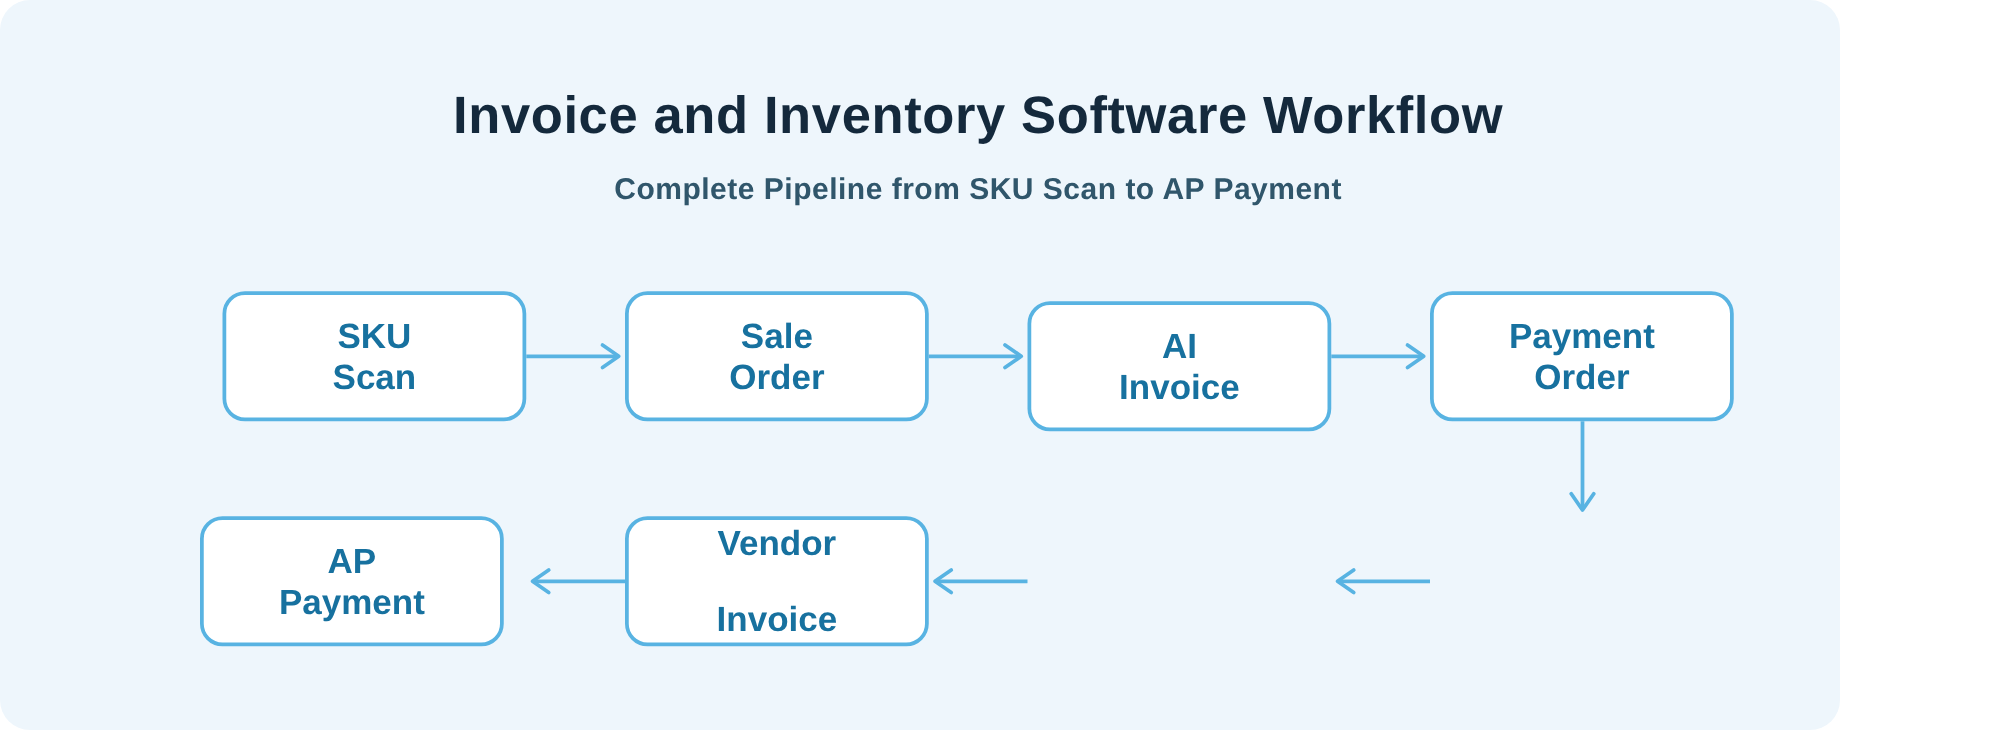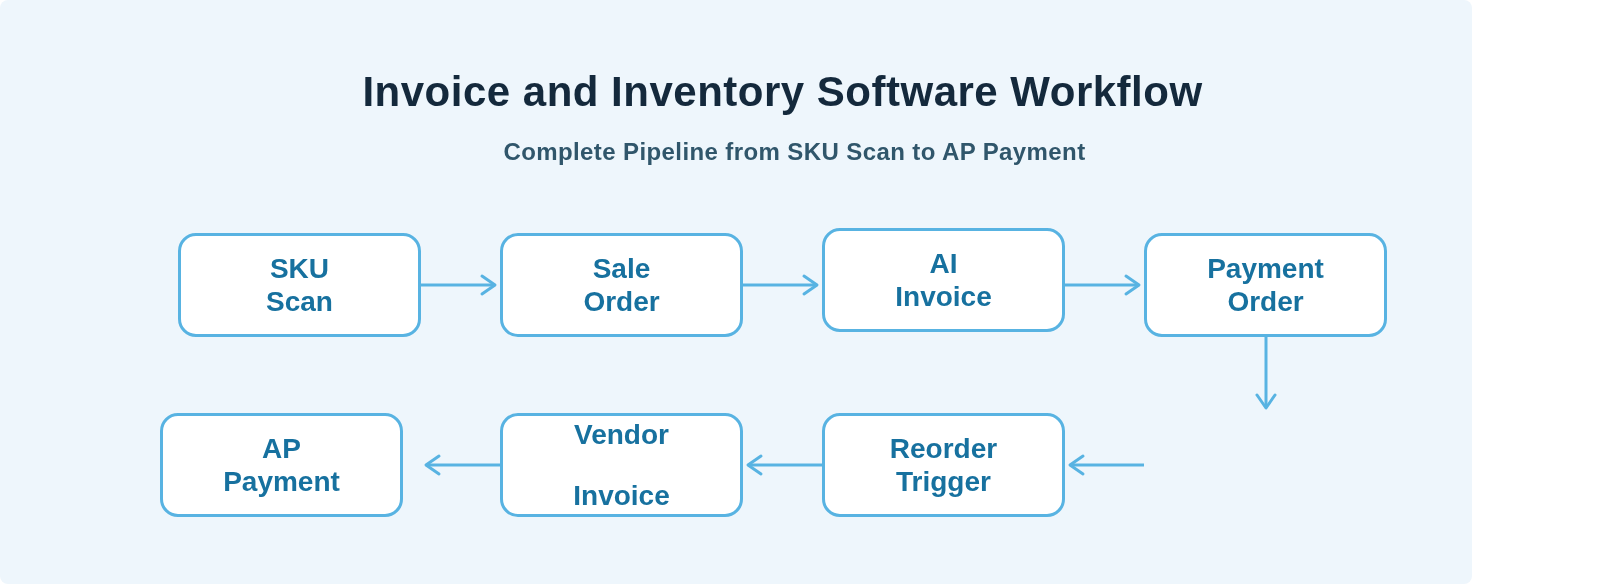--- a/index.html
+++ b/index.html
@@ -6,38 +6,38 @@
     margin: 0;
     padding: 0;
     background: #ffffff;
     font-family: "Liberation Sans", sans-serif;
   }
   .canvas {
     position: relative;
     width: 1472px;
     height: 584px;
     background: var(--background, #EEF6FC);
-    border-radius: 8px;
+    border-radius: 24px;
     overflow: hidden;
   }
   .title {
     position: absolute;
     left: 0;
     top: 68px;
     width: 1565px;
     margin: 0;
     text-align: center;
     font-size: 42px;
     font-weight: 700;
     letter-spacing: 0.5px;
     color: var(--title-text, #14293C);
   }
   .subtitle {
     position: absolute;
-    left: 12px;
+    left: 0;
     top: 138px;
     width: 1565px;
     margin: 0;
     text-align: center;
     font-size: 24px;
     font-weight: 600;
     letter-spacing: 0.4px;
     color: var(--subtitle-text, #30566B);
   }
   .node {
@@ -81,33 +81,29 @@
   <p class="subtitle">Complete Pipeline from SKU Scan to AP Payment</p>
 
   <div class="node" style="left:178px; top:233px;">
     <div class="node-line">SKU</div>
     <div class="node-line">Scan</div>
   </div>
   <div class="node" style="left:500px; top:233px;">
     <div class="node-line">Sale</div>
     <div class="node-line">Order</div>
   </div>
-  <div class="node" style="left:822px; top:228px;">
+  <div class="node" style="left:822px; top:241px;">
     <div class="node-line">AI</div>
     <div class="node-line">Invoice</div>
   </div>
   <div class="node" style="left:1144px; top:233px;">
     <div class="node-line">Payment</div>
     <div class="node-line">Order</div>
   </div>
 
-  <div class="node" style="left:822px; top:413px;">
-    <div class="node-line">Reorder</div>
-    <div class="node-line">Trigger</div>
-  </div>
   <div class="node" style="left:500px; top:413px;gap:28px;">
     <div class="node-line">Vendor</div>
     <div class="node-line">Invoice</div>
   </div>
   <div class="node" style="left:160px; top:413px;">
     <div class="node-line">AP</div>
     <div class="node-line">Payment</div>
   </div>
 
   <svg class="arrow" style="left:421px; top:273px;" width="79" height="24" viewBox="0 0 79 24">

